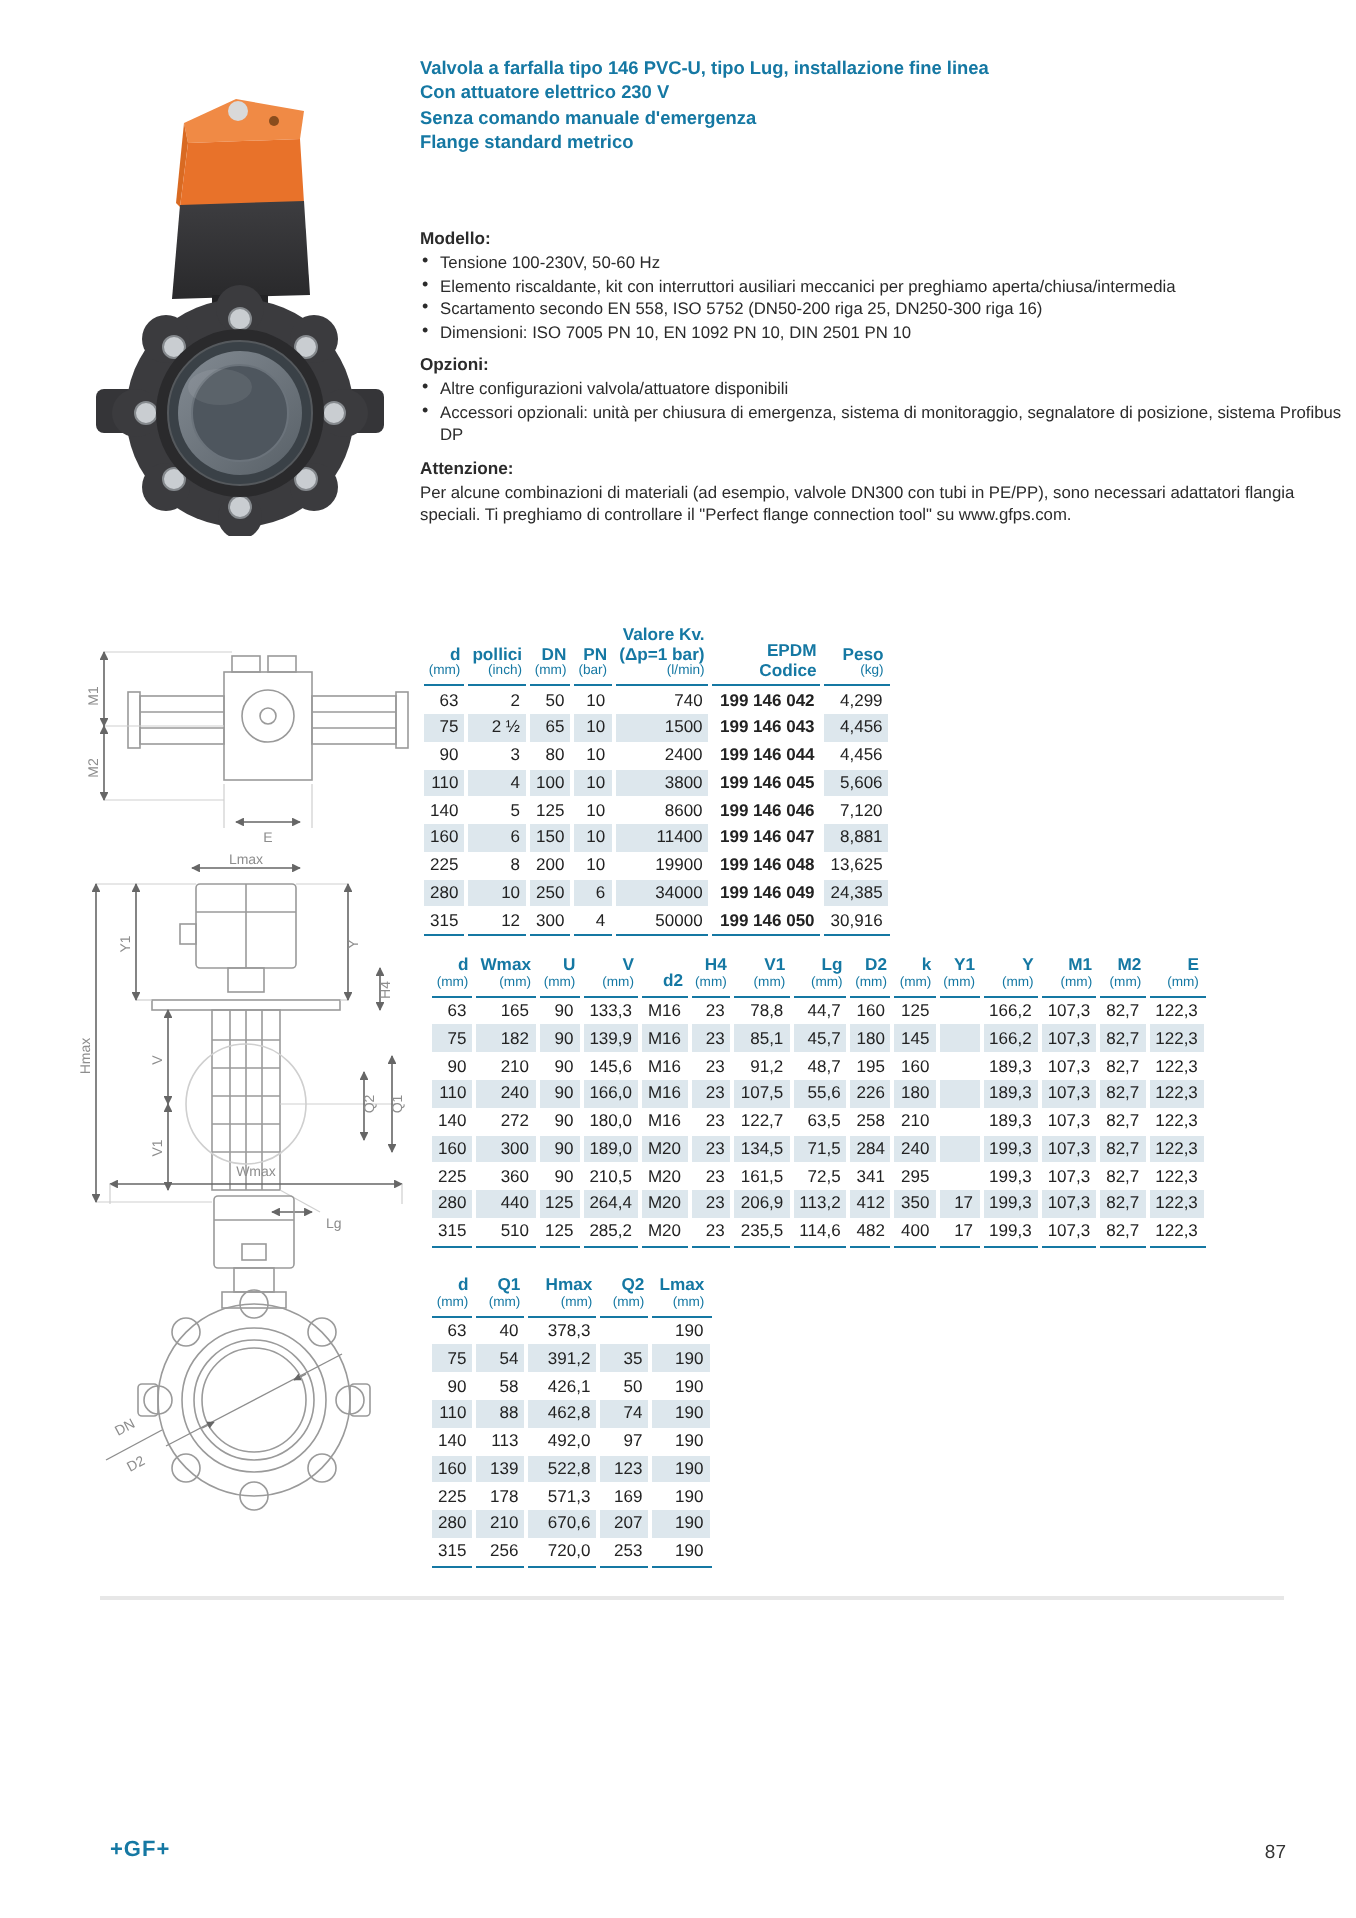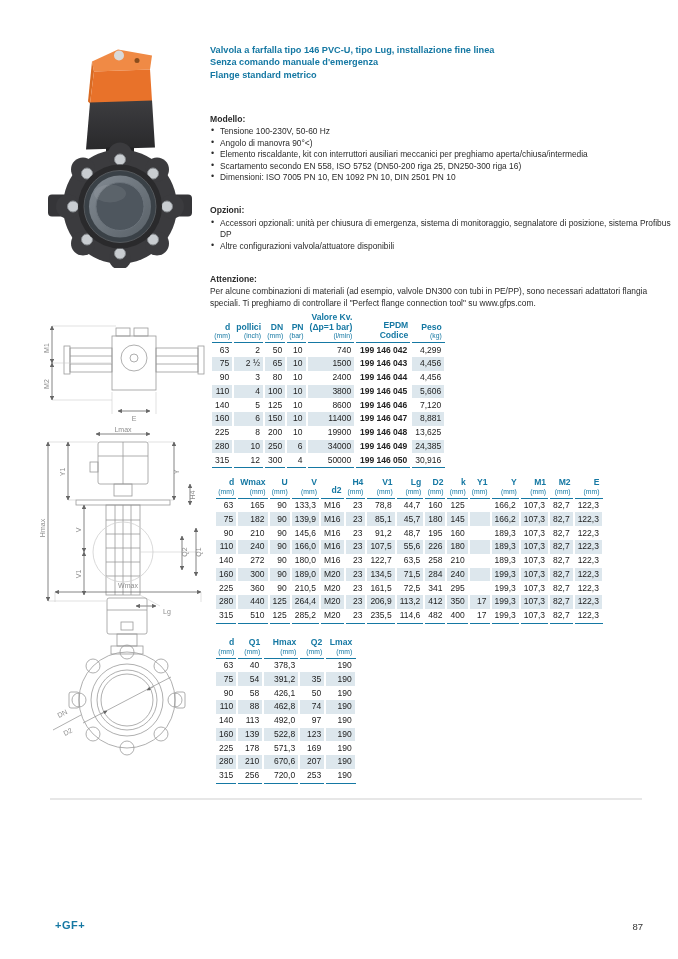--- a/index.html
+++ b/index.html
@@ -4,25 +4,25 @@
 <style>
   * { margin:0; padding:0; box-sizing:border-box; }
   html,body { background:#fff; }
   .page {
     position:relative; width:678px; height:959px; background:#ffffff;
     font-family:"Liberation Sans", sans-serif; color:#2b2b2b; overflow:hidden;
   }
   
   .photo { position:absolute; left:30px; top:40px; width:180px; height:228px; }
   
-  .title-block { position:absolute; left:210px; top:44px; width:460px; }
+  .title-block { position:absolute; left:210px; top:28px; width:460px; }
   .title-line { color:#1578a3; font-weight:bold; font-size:9.2px; line-height:12.4px; }
   
   .content { position:absolute; left:210px; top:114px; width:465px; font-size:8.4px; line-height:11.4px; }
-  .sec-label { font-weight:bold; font-size:8.6px; margin-top:22px; margin-bottom:1px; }
+  .sec-label { font-weight:bold; font-size:8.6px; margin-top:5px; margin-bottom:1px; }
   .sec-label:first-child { margin-top:0; }
   ul.spec { list-style:none; }
   ul.spec li { position:relative; padding-left:10px; }
   ul.spec li::before { content:"•"; position:absolute; left:1px; top:-1px; font-size:9px; }
   .note { margin-top:1px; }
   
   .dtable { position:absolute; }
   .dtable table { border-collapse:collapse; }
   .dtable th {
     vertical-align:bottom; text-align:right; padding:0 3px 2px 3px;
@@ -131,37 +131,37 @@
       <circle cx="90" cy="165" r="42" fill="#2a2a2c"></circle>
       <circle cx="90" cy="165" r="36" fill="#3a4147" stroke="#55595d" stroke-width="1"></circle>
       <circle cx="90" cy="165" r="31" fill="url(#discG)"></circle>
       <circle cx="90" cy="165" r="24" fill="#4e565e" stroke="#6b737b" stroke-width="1"></circle>
       <ellipse cx="80" cy="152" rx="16" ry="9" fill="#ffffff" opacity="0.08"></ellipse>
     </g>
   </svg>
 
   <div class="title-block">
     <div class="title-line">Valvola a farfalla tipo 146 PVC-U, tipo Lug, installazione fine linea</div>
+    <div class="title-line">Con attuatore elettrico 230 V</div>
     <div class="title-line">Senza comando manuale d'emergenza</div>
     <div class="title-line">Flange standard metrico</div>
   </div>
 
   <div class="content">
     <div class="sec-label">Modello:</div>
     <ul class="spec">
       <li>Tensione 100-230V, 50-60 Hz</li>
-      <li>Angolo di manovra 90°&lt;)</li>
       <li>Elemento riscaldante, kit con interruttori ausiliari meccanici per preghiamo aperta/chiusa/intermedia</li>
       <li>Scartamento secondo EN 558, ISO 5752 (DN50-200 riga 25, DN250-300 riga 16)</li>
       <li>Dimensioni: ISO 7005 PN 10, EN 1092 PN 10, DIN 2501 PN 10</li>
     </ul>
     <div class="sec-label">Opzioni:</div>
     <ul class="spec">
+      <li>Altre configurazioni valvola/attuatore disponibili</li>
       <li>Accessori opzionali: unità per chiusura di emergenza, sistema di monitoraggio, segnalatore di posizione, sistema Profibus DP</li>
-      <li>Altre configurazioni valvola/attuatore disponibili</li>
     </ul>
     <div class="sec-label">Attenzione:</div>
     <div class="note">Per alcune combinazioni di materiali (ad esempio, valvole DN300 con tubi in PE/PP), sono necessari adattatori flangia speciali. Ti preghiamo di controllare il "Perfect flange connection tool" su www.gfps.com.</div>
   </div>
 
   <svg class="drawing" style="left:40px; top:308px;" width="168" height="116" viewBox="0 0 168 116">
     <defs>
         <marker id="ar1" viewBox="0 0 10 10" refX="9" refY="5" markerWidth="5.5" markerHeight="5.5" orient="auto-start-reverse">
           <path d="M0 0L10 5L0 10z" fill="#666"></path>
         </marker>

